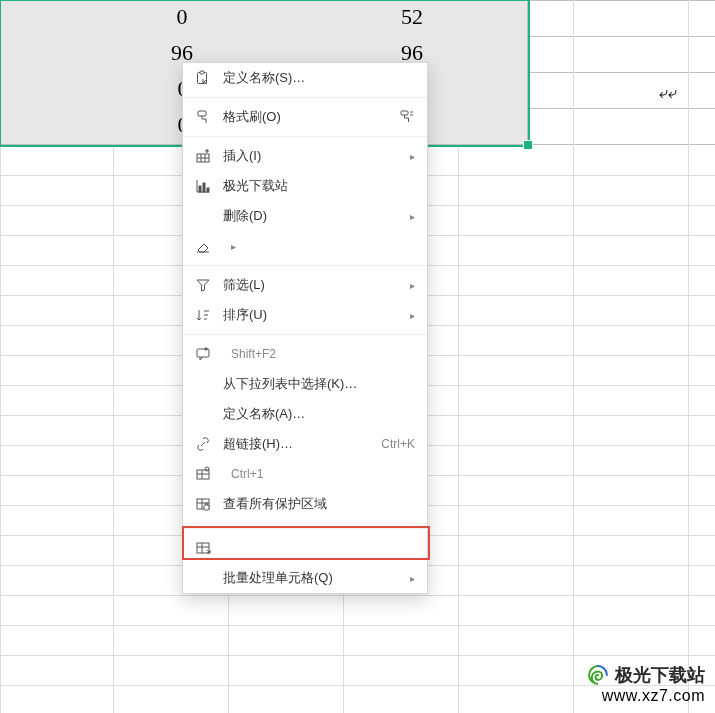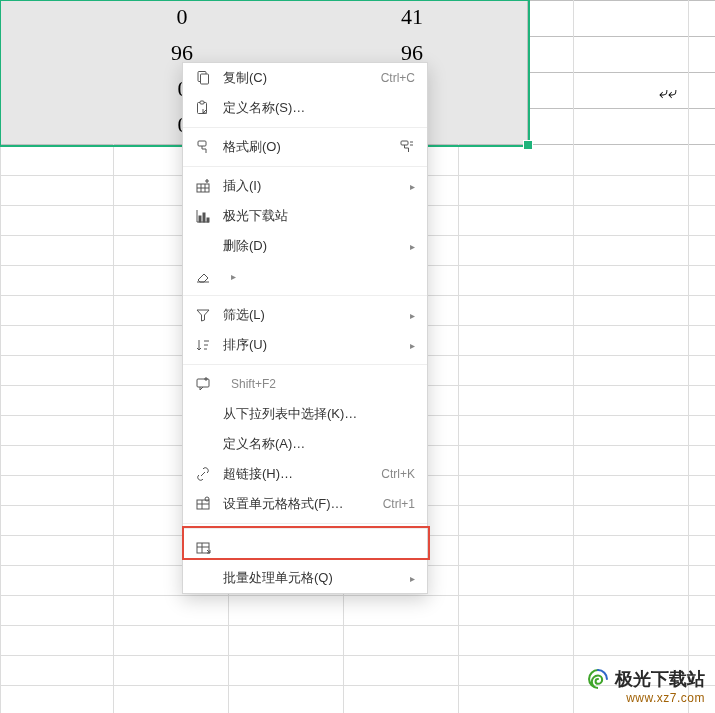--- a/index.html
+++ b/index.html
@@ -35,21 +35,21 @@
   .mi .sub{flex:0 0 auto;color:#888;font-size:10px;margin-left:8px;}
   .sep{height:1px;background:#eee;margin:4px 0;}
   .mi.noicon .ico{visibility:hidden;}
   .menu-highlight{position:absolute;border:2px solid var(--highlight);pointer-events:none;}
   svg{display:block;}
   
   .cursor{position:absolute;font-size:16px;color:#000;user-select:none;}
   
   .wm{position:absolute;right:10px;bottom:8px;text-align:right;font-family:Arial,sans-serif;}
   .wm .t1{font-size:18px;font-weight:700;color:#2a2a2a;display:flex;align-items:center;justify-content:center;gap:6px;}
-  .wm .t2{font-size:12px;color:#a16207;letter-spacing:.5px;}
+  .wm .t2{font-size:16px;color:#000000;letter-spacing:.5px;}
   .wm .swirl{width:22px;height:22px;}
 </style>
 </head>
 <body>
 
 <div class="stage">
 
   <div class="grid">
 
     <div class="grid-line g-row" style="top:0px;background:var(--grid-heavy);"></div>
@@ -84,42 +84,32 @@
     <div class="grid-line g-col" style="left:343px;"></div>
     <div class="grid-line g-col" style="left:458px;"></div>
     <div class="grid-line g-col" style="left:527px;background:var(--grid-heavy);height:144px;"></div>
     <div class="grid-line g-col" style="left:573px;"></div>
     <div class="grid-line g-col" style="left:688px;"></div>
   </div>
 
   <div class="sel" style="left:0px;top:0px;width:527px;height:144px;"></div>
 
   <div class="cell-val" style="left:67px;top:6px;width:230px;">0</div>
-  <div class="cell-val" style="left:297px;top:6px;width:230px;">41</div>
+  <div class="cell-val" style="left:297px;top:6px;width:230px;">52</div>
   <div class="cell-val" style="left:67px;top:42px;width:230px;">96</div>
   <div class="cell-val" style="left:297px;top:42px;width:230px;">96</div>
   <div class="cell-val" style="left:160px;top:78px;width:46px;">0</div>
   <div class="cell-val" style="left:160px;top:114px;width:46px;">0</div>
 
   <div class="sel-border" style="left:-1px;top:-1px;width:527px;height:144px;"></div>
   <div class="handle" style="left:523px;top:140px;"></div>
 
   <div class="menu" style="left:182px;top:62px;">
     <div class="mi">
       <span class="ico">
-          <svg width="16" height="16" viewBox="0 0 16 16">
-            <rect x="3" y="1.5" width="8" height="10" rx="1" fill="none" stroke="#555"></rect>
-            <rect x="5.5" y="4" width="8" height="10" rx="1" fill="#fff" stroke="#555"></rect>
-          </svg>
-        </span>
-      <span class="lbl">复制(C)</span>
-      <span class="sc">Ctrl+C</span>
-    </div>
-    <div class="mi">
-      <span class="ico">
           <svg width="16" height="16" viewBox="0 0 16 16" stroke="#555" fill="none">
             <rect x="2.5" y="2.5" width="9" height="11" rx="1"></rect>
             <rect x="5" y="1" width="4" height="3" rx="1" fill="#fff"></rect>
             <path d="M8 13l4-4M12 13h-4v-4"></path>
           </svg>
         </span>
       <span class="lbl">定义名称(S)…</span>
     </div>
     <div class="sep"></div>
     <div class="mi">
@@ -224,22 +214,32 @@
       <span class="sc">Ctrl+K</span>
     </div>
     <div class="mi">
       <span class="ico">
           <svg width="16" height="16" viewBox="0 0 16 16" stroke="#555" fill="none">
             <rect x="2" y="4" width="12" height="9"></rect>
             <path d="M2 8h12M7 4v9"></path>
             <circle cx="12" cy="3" r="2"></circle>
           </svg>
         </span>
-      <span class="lbl">设置单元格格式(F)…</span>
       <span class="sc">Ctrl+1</span>
+    </div>
+    <div class="mi">
+      <span class="ico">
+          <svg width="16" height="16" viewBox="0 0 16 16" stroke="#555" fill="none">
+            <rect x="2" y="3" width="12" height="10"></rect>
+            <path d="M2 7h12M7 3v10"></path>
+            <rect x="9" y="9" width="5" height="5" rx="1" fill="#fff"></rect>
+            <path d="M10.5 9V7.8a1 1 0 012 0V9"></path>
+          </svg>
+        </span>
+      <span class="lbl">查看所有保护区域</span>
     </div>
     <div class="sep"></div>
     <div class="sep"></div>
     <div class="mi">
       <span class="ico">
           <svg width="16" height="16" viewBox="0 0 16 16" stroke="#555" fill="none">
             <rect x="2" y="3" width="12" height="10"></rect>
             <path d="M2 7h12M7 3v10"></path>
             <path d="M12 10l3 3M15 10v3h-3"></path>
           </svg>

